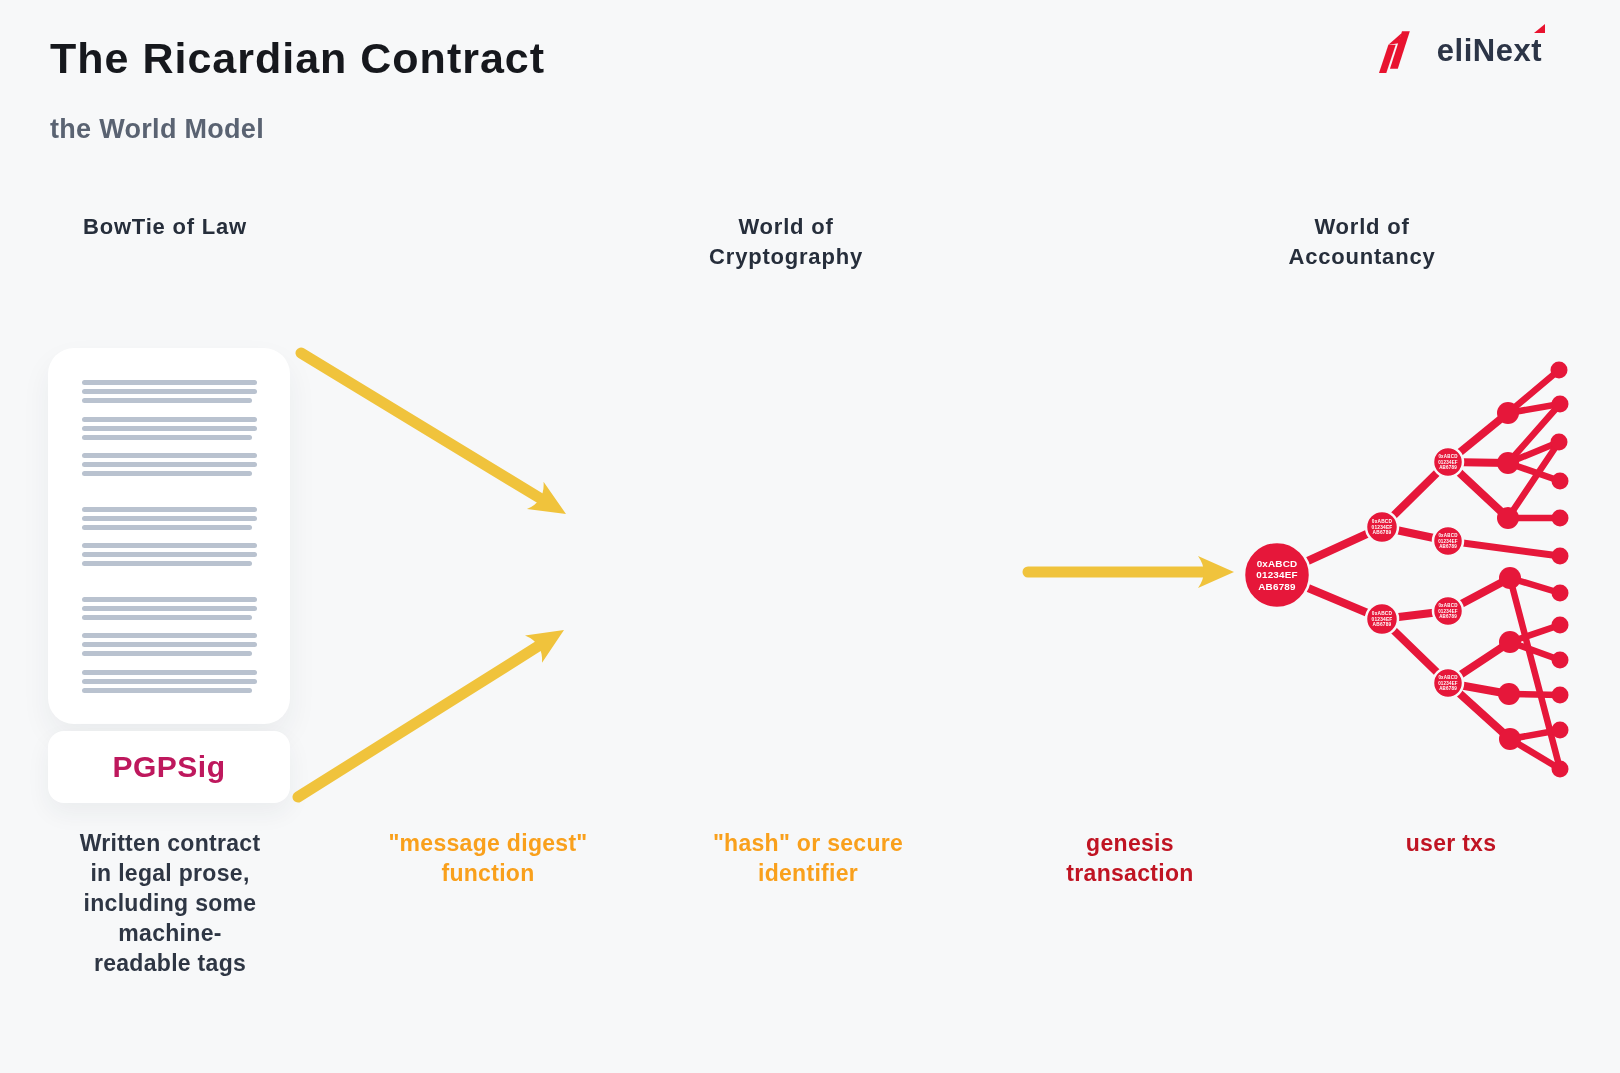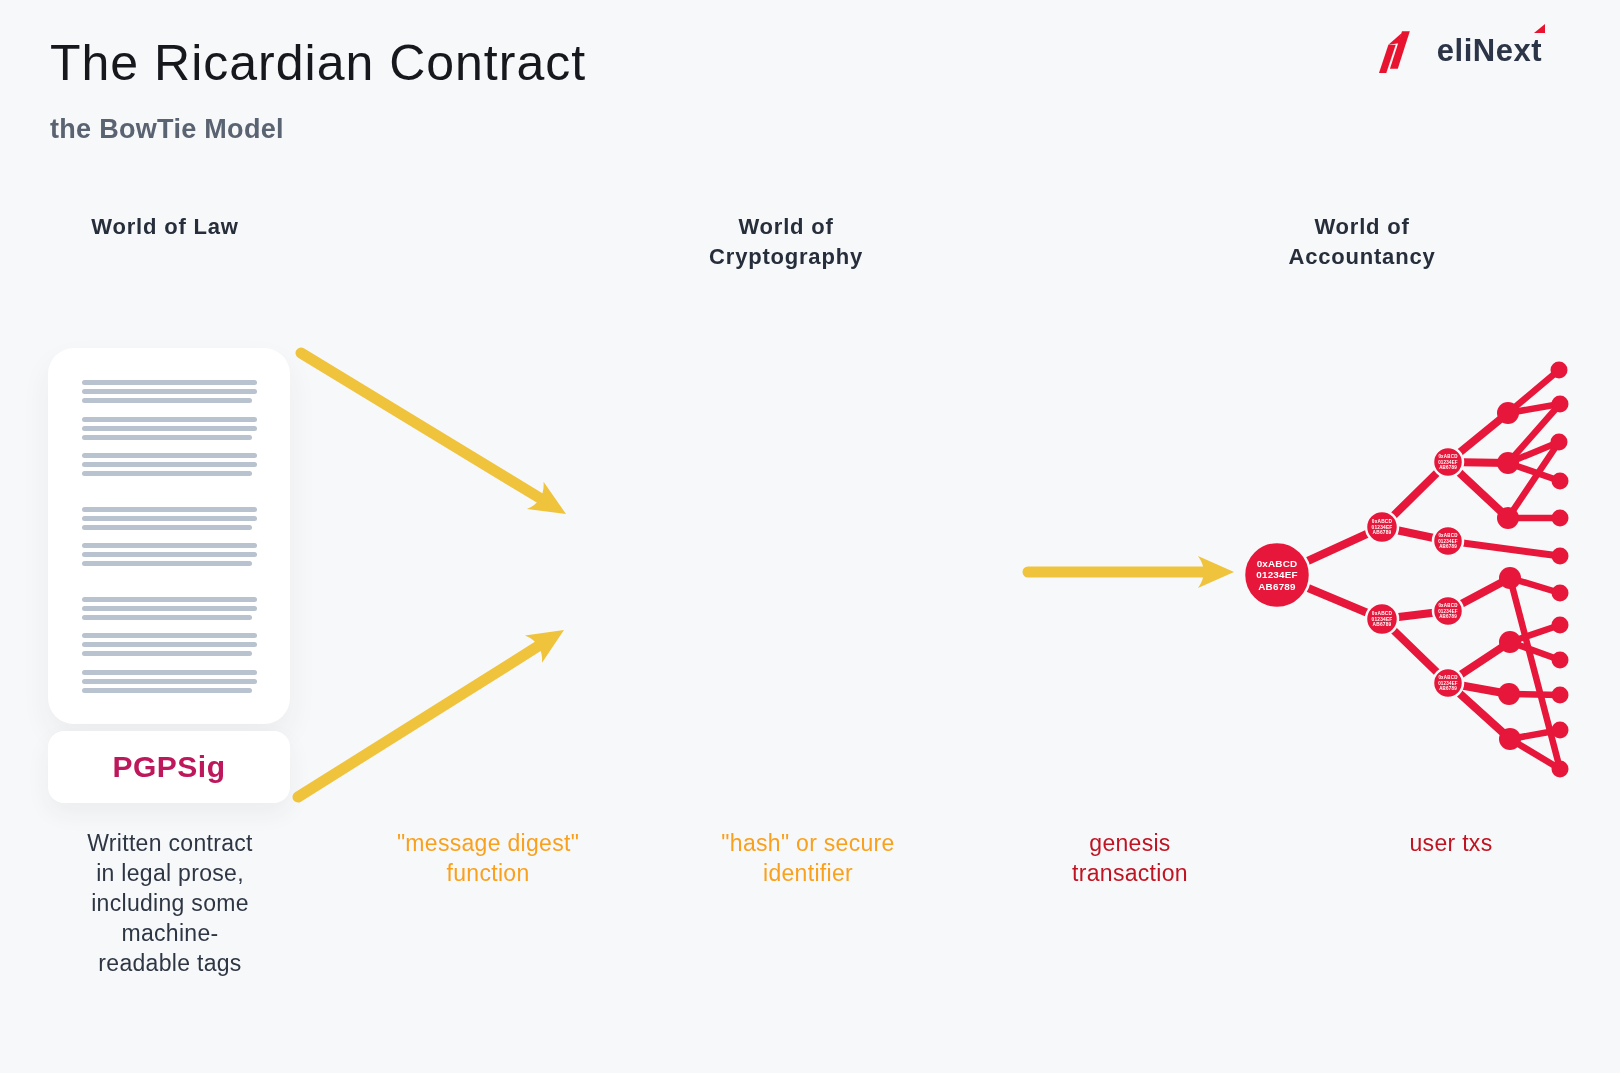--- a/index.html
+++ b/index.html
@@ -1,21 +1,21 @@
 <!DOCTYPE html>
 <html><head>
 <meta charset="utf-8">
 <style>
   html,body{margin:0;padding:0;background:#e9eaee;}
   .canvas{
     position:relative;width:1620px;height:1073px;overflow:hidden;
     background:#f7f8f9;font-family:"Liberation Sans",sans-serif;
   }
   .title{
-    position:absolute;left:50px;top:34px;font-size:50px;font-weight:normal;
+    position:absolute;left:50px;top:34px;font-size:43px;font-weight:bold;
     color:#16181d;letter-spacing:1px;
   }
   .subtitle{
     position:absolute;left:50px;top:114px;font-size:27px;font-weight:bold;
     color:#5a6372;letter-spacing:.3px;
   }
   .brand{
     position:absolute;right:78px;top:28px;display:flex;align-items:center;gap:25px;
   }
   .brand .wordmark{
@@ -43,52 +43,52 @@
     display:flex;align-items:center;justify-content:center;
     font-size:30px;font-weight:bold;color:#be185d;letter-spacing:.5px;
   }
   .hash-box{
     position:absolute;left:572px;top:520px;width:443px;height:101px;border-radius:20px;
     display:flex;align-items:center;justify-content:center;
     font-size:30px;font-weight:bold;letter-spacing:1.5px;
   }
   .caption{
     position:absolute;top:828px;width:340px;text-align:center;font-size:23px;
-    font-weight:normal;line-height:30px;white-space:pre-line;letter-spacing:.3px;
+    font-weight:bold;line-height:30px;white-space:pre-line;letter-spacing:.3px;
   }
   .caption.c0{left:0px;}
   .caption.c1{left:318px;}
   .caption.c2{left:638px;}
   .caption.c3{left:960px;}
   .caption.c4{left:1281px;}
   .overlay{position:absolute;left:0;top:0;pointer-events:none;}
 </style>
 </head>
 <body>
 
 <div class="canvas">
 
   <div class="title">The Ricardian Contract</div>
-  <div class="subtitle">the BowTie Model</div>
+  <div class="subtitle">the World Model</div>
 
   <div class="brand">
     <svg width="42" height="46" viewBox="0 0 40 44">
       <path d="M8.5,43 L17.5,16 L24.5,16 L15.5,43 Z" fill="#e8132f"></path>
       <path d="M19,39 L30.5,3 L38,3 L26.5,39 Z" fill="#e8132f"></path>
       <path d="M17.5,16 L30,5 L27.5,14.5 Z" fill="#e8132f"></path>
     </svg>
     <div class="wordmark">
       <span>eliNext</span>
       <svg class="accent" width="12" height="10" viewBox="0 0 12 10">
         <polygon points="0,9 11,0 11,9" fill="#e8132f"></polygon>
       </svg>
     </div>
   </div>
 
-  <div class="col-header law">World of Law</div>
+  <div class="col-header law">BowTie of Law</div>
   <div class="col-header crypto">World of
 Cryptography</div>
   <div class="col-header acct">World of
 Accountancy</div>
 
   <div class="doc-card">
     <div class="doc-lines" id="doc-lines">
         <div class="doc-group" style="top: 32px;">
           <div class="doc-line" style="background: rgb(185, 194, 207);"></div>
           <div class="doc-line" style="background: rgb(185, 194, 207);"></div>

